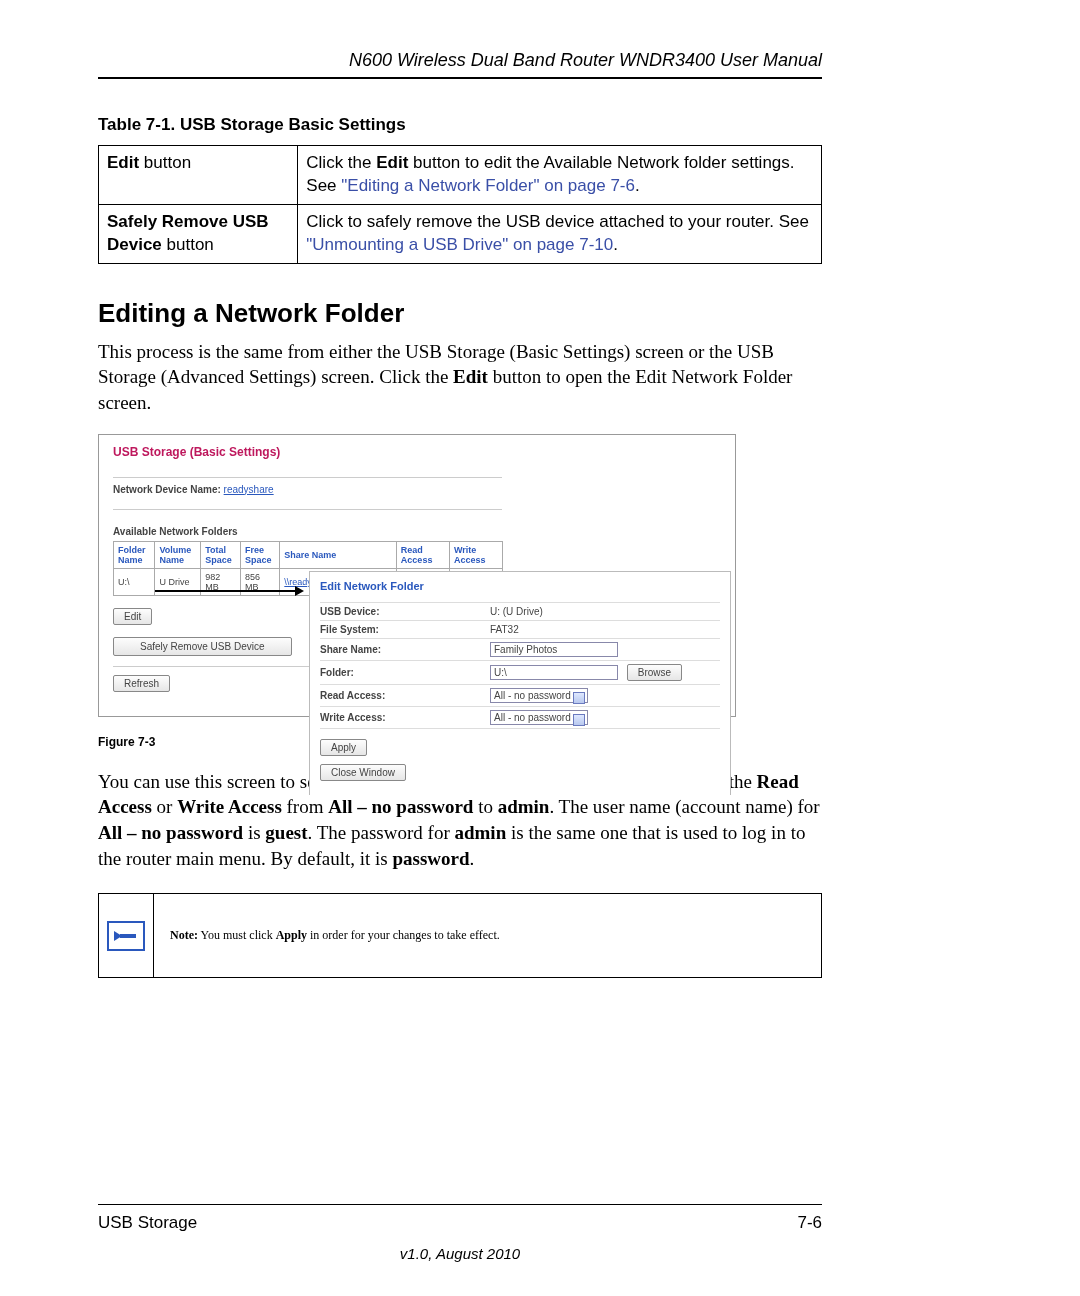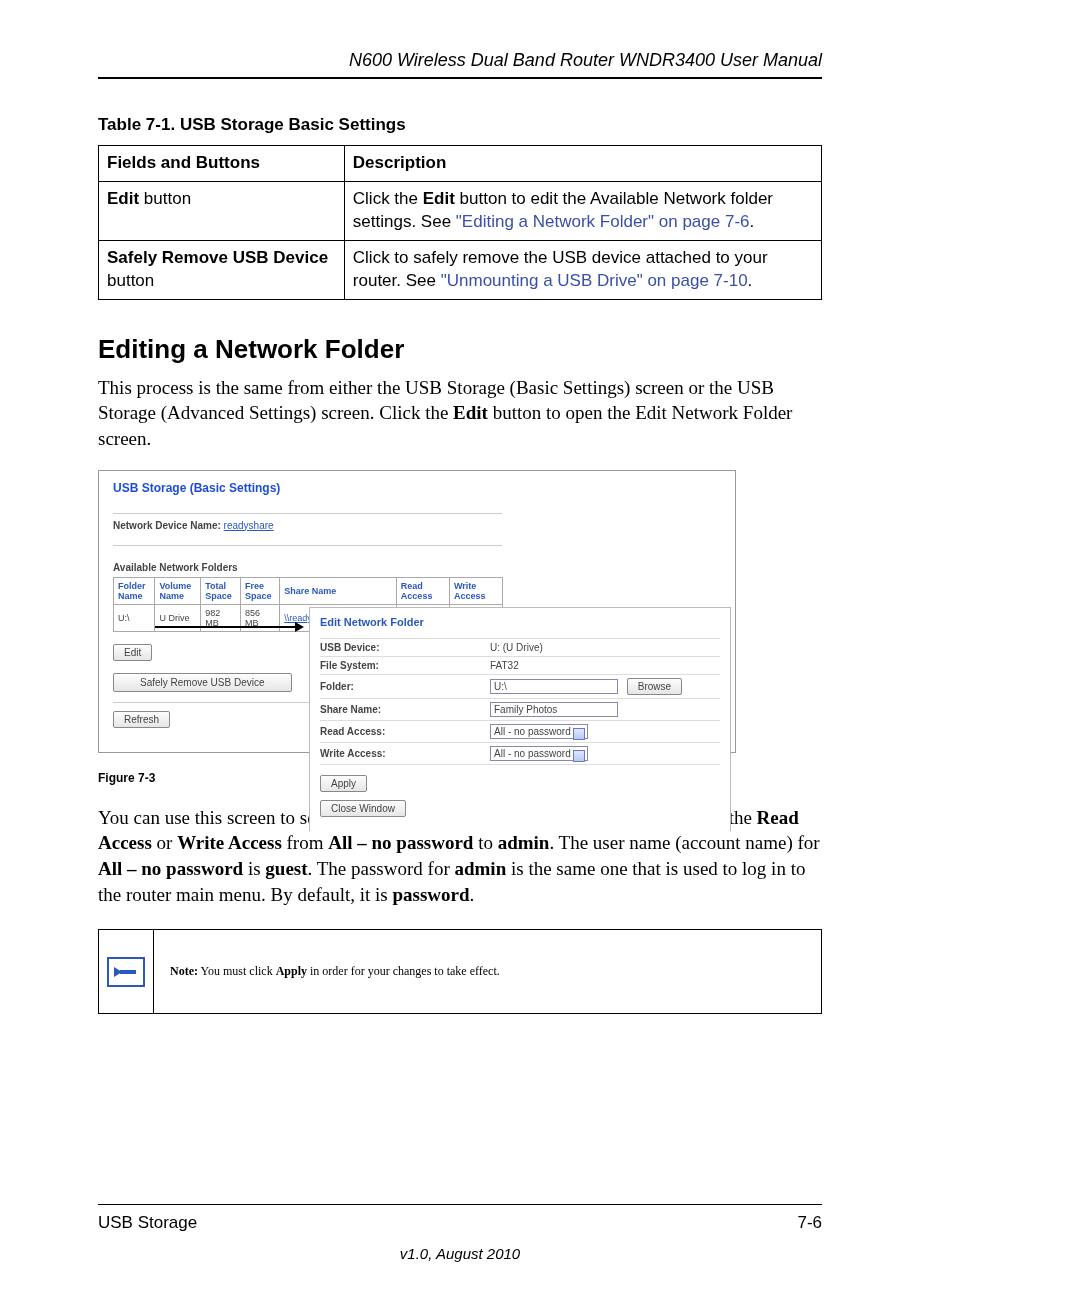--- a/index.html
+++ b/index.html
@@ -69,21 +69,21 @@
     color: #444;
     position: relative;
     background: #fff;
   }
   .shot .left-panel {
     width: 415px;
     padding: 10px 12px 24px 14px;
     box-sizing: border-box;
   }
   .shot-title {
-    color: #1d4ed8;
+    color: #be185d;
     font-weight: bold;
     font-size: 12px;
     margin-bottom: 18px;
   }
   .hr { border-top: 1px solid #ccc; margin: 6px 0; }
   .netname { font-size: 10px; }
   .netname-val { color: #2a58bd; text-decoration: underline; }
   .subhdr { font-weight: bold; font-size: 10px; margin-top: 16px; }
   table.folders {
     border-collapse: collapse;
@@ -212,24 +212,20 @@
 </head>
 <body>
 
 <div class="page">
   <div class="header-line">N600 Wireless Dual Band Router WNDR3400 User Manual</div>
 
   <div class="table-caption">Table 7-1.  USB Storage Basic Settings</div>
 
   <table class="outer">
     <tbody>
-        <tr>
-      <th style="width:34%">Fields and Buttons</th>
-      <th>Description</th>
-    </tr>
     <tr>
       <td>
         <span class="strong">Edit</span><span> button</span>
       </td>
       <td>
         <span>Click the </span><span class="strong">Edit</span><span> button to edit the Available Network folder settings. See </span><span class="link">"Editing a Network Folder" on page 7-6</span><span>.</span>
       </td>
     </tr>
     <tr>
       <td>
@@ -299,33 +295,33 @@
       <div class="edit-title">Edit Network Folder</div>
       <div class="edit-row">
         <div class="edit-label">USB Device:</div>
         <div class="edit-val">U: (U Drive)</div>
       </div>
       <div class="edit-row">
         <div class="edit-label">File System:</div>
         <div class="edit-val">FAT32</div>
       </div>
       <div class="edit-row">
+        <div class="edit-label">Share Name:</div>
+        <div class="edit-val">
+          <span class="inputbox" style="width:120px;display:inline-block;">Family Photos</span>
+        </div>
+      </div>
+      <div class="edit-row">
         <div class="edit-label">Folder:</div>
         <div class="edit-val">
           <span class="inputbox" style="width:120px;display:inline-block;">U:\</span>
           <span class="btn browse">Browse</span>
         </div>
       </div>
       <div class="edit-row">
-        <div class="edit-label">Share Name:</div>
-        <div class="edit-val">
-          <span class="inputbox" style="width:120px;display:inline-block;">Family Photos</span>
-        </div>
-      </div>
-      <div class="edit-row">
         <div class="edit-label">Read Access:</div>
         <div class="edit-val">
           <span class="selectbox">All - no password</span>
         </div>
       </div>
       <div class="edit-row" style="border-bottom:1px solid #ddd;">
         <div class="edit-label">Write Access:</div>
         <div class="edit-val">
           <span class="selectbox">All - no password</span>
         </div>

